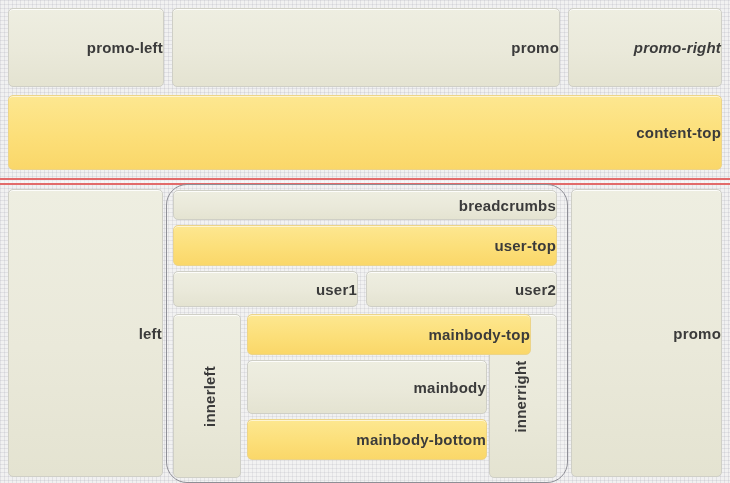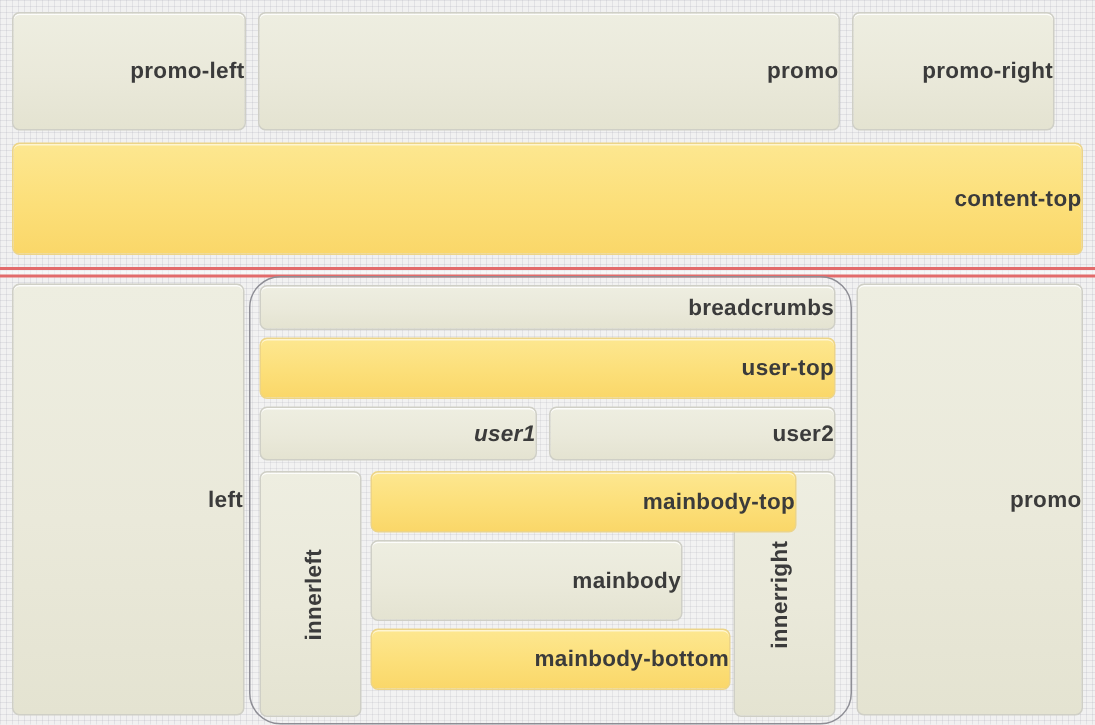--- a/index.html
+++ b/index.html
@@ -87,21 +87,21 @@
 <div id="page">
 
   <div class="blk beige" style="left:8px; top:8px; width:156px; height:79px;">
     <span>promo-left</span>
   </div>
 
   <div class="blk beige" style="left:172px; top:8px; width:388px; height:79px;">
     <span>promo</span>
   </div>
 
-  <div class="blk beige" style="left:568px; top:8px; width:135px; height:79px;">
+  <div class="blk beige" style="left:568px; top:8px; width:154px; height:79px;font-style:italic;">
     <span>promo-right</span>
   </div>
 
   <div class="blk yellow" style="left:8px; top:95px; width:714px; height:75px;">
     <span>content-top</span>
   </div>
 
   <div class="red-rule" style="top:178px;"></div>
 
   <div class="blk beige" style="left:8px; top:189px; width:155px; height:288px;">
@@ -115,41 +115,41 @@
   <div class="center-col" style="left:166px; top:184px; width:402px; height:299px;border-radius:21px;">
 
     <div class="blk beige" style="left:6px; top:5px; width:384px; height:30px;">
       <span>breadcrumbs</span>
     </div>
 
     <div class="blk yellow" style="left:6px; top:40px; width:384px; height:41px;padding-left:30px;">
       <span>user-top</span>
     </div>
 
-    <div class="blk beige" style="left:6px; top:86px; width:185px; height:36px;font-style:italic;">
+    <div class="blk beige" style="left:6px; top:86px; width:185px; height:36px;">
       <span>user1</span>
     </div>
 
     <div class="blk beige" style="left:199px; top:86px; width:191px; height:36px;">
       <span>user2</span>
     </div>
 
     <div class="blk beige vert" style="left:6px; top:129px; width:68px; height:164px;">
       <span>innerleft</span>
     </div>
 
     <div class="blk beige vert" style="left:322px; top:129px; width:68px; height:164px;">
       <span>innerright</span>
     </div>
 
     <div class="blk yellow" style="left:80px; top:129px; width:284px; height:41px;">
       <span>mainbody-top</span>
     </div>
 
-    <div class="blk beige" style="left:80px; top:175px; width:208px; height:54px;">
+    <div class="blk beige" style="left:80px; top:175px; width:240px; height:54px;">
       <span>mainbody</span>
     </div>
 
     <div class="blk yellow" style="left:80px; top:234px; width:240px; height:41px;">
       <span>mainbody-bottom</span>
     </div>
 
   </div>
 
 </div>

